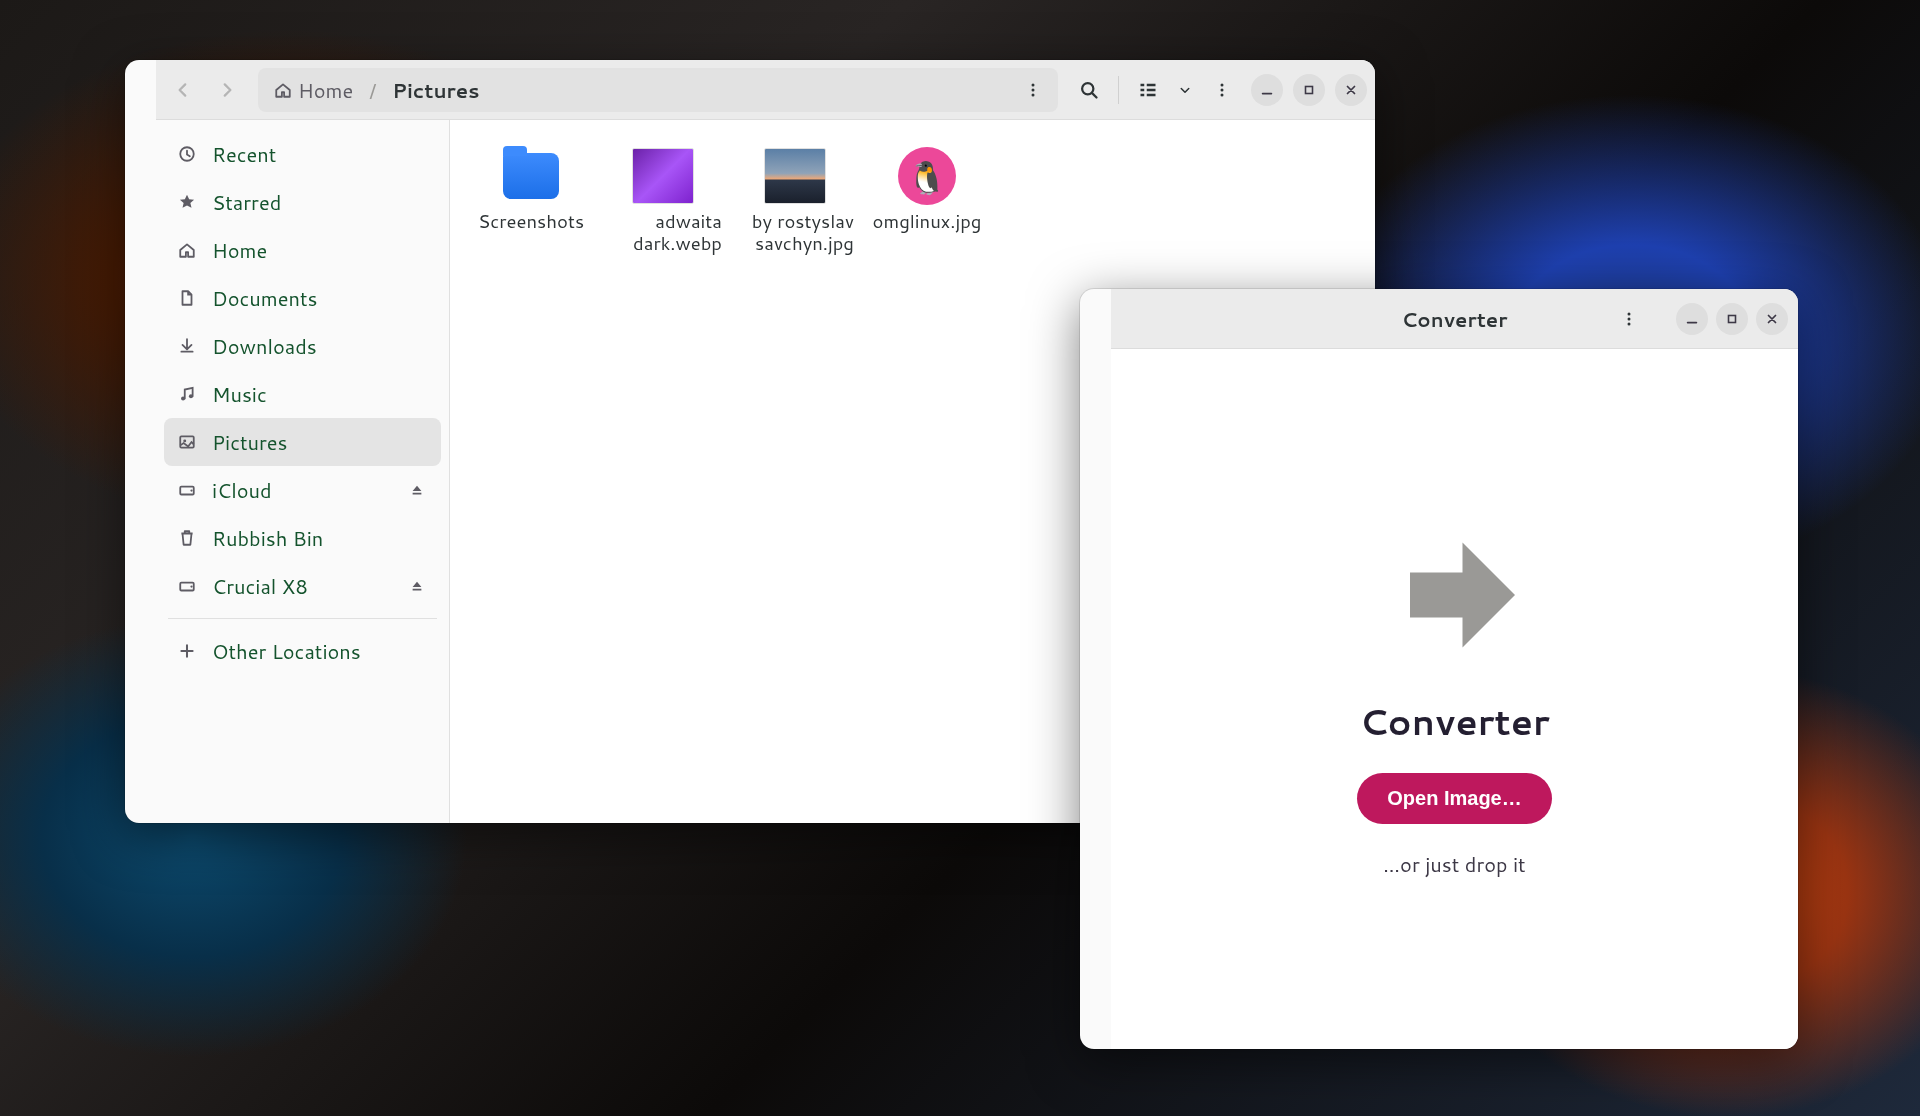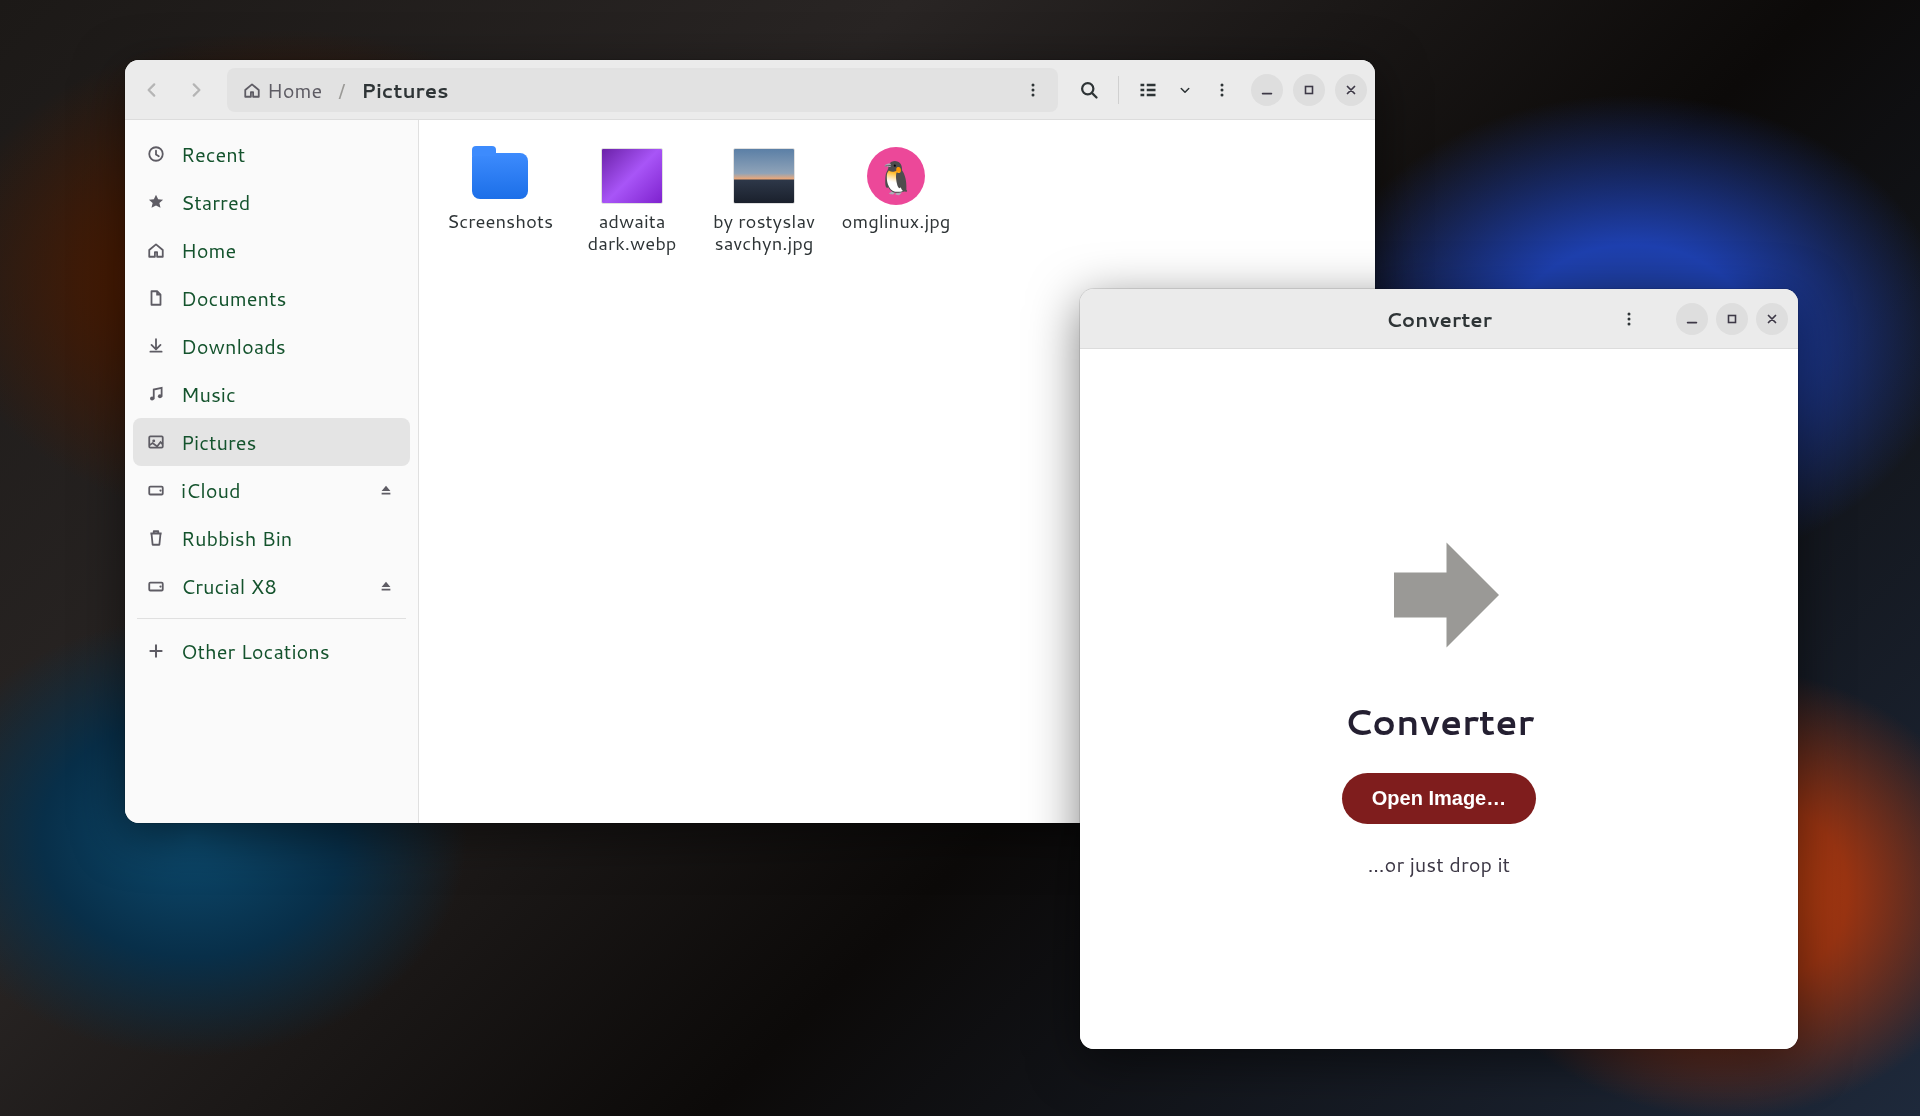--- a/index.html
+++ b/index.html
@@ -22,20 +22,21 @@
     linear-gradient(135deg, #1c1917 0%, #292524 30%, #0c0a09 60%, #1e293b 100%);
 }
 .window {
   position: absolute;
   background: #fafafa;
   border-radius: 14px;
   box-shadow: 0 12px 50px rgba(0,0,0,0.5), 0 0 0 1px rgba(0,0,0,0.1);
   display: flex;
   flex-direction: column;
   overflow: hidden;
+  padding-left: 31px;
 }
 .files-window { left: 125px; top: 60px; width: 1250px; height: 763px; }
 .converter-window { left: 1080px; top: 289px; width: 718px; height: 760px; }
 .headerbar {
   height: 60px;
   background: #ebebeb;
   border-bottom: 1px solid #dcdcdc;
   display: flex;
   align-items: center;
   padding: 0 8px;
@@ -120,21 +121,21 @@
   padding: 4px;
   cursor: pointer;
   border-radius: 8px;
 }
 .file-thumb {
   width: 62px; height: 56px;
   display: flex; align-items: center; justify-content: center;
 }
 .file-label {
   font-size: 18.5px;
-  text-align: center;
+  text-align: right;
   color: #2e3436;
   line-height: 1.2;
   word-break: break-word;
 }
 .folder-icon {
   width: 56px; height: 46px;
   background: linear-gradient(#3d8bfd, #1c6fe8);
   border-radius: 4px 8px 8px 8px;
   position: relative;
 }
@@ -179,21 +180,21 @@
   background: #ffffff;
   display: flex;
   flex-direction: column;
   align-items: center;
   justify-content: center;
   gap: 26px;
 }
 .big-arrow { color: #9a9996; }
 .conv-heading { font-size: 36px; font-weight: 800; color: #241f31; }
 .open-btn {
-  background: #7f1d1d;
+  background: #be185d;
   color: #fff;
   font-size: 20px;
   font-weight: 700;
   padding: 14px 30px;
   border-radius: 28px;
   border: none;
   cursor: pointer;
 }
 .drop-hint { font-size: 20px; color: #3d3846; text-align: center; }
 svg { display: block; }

